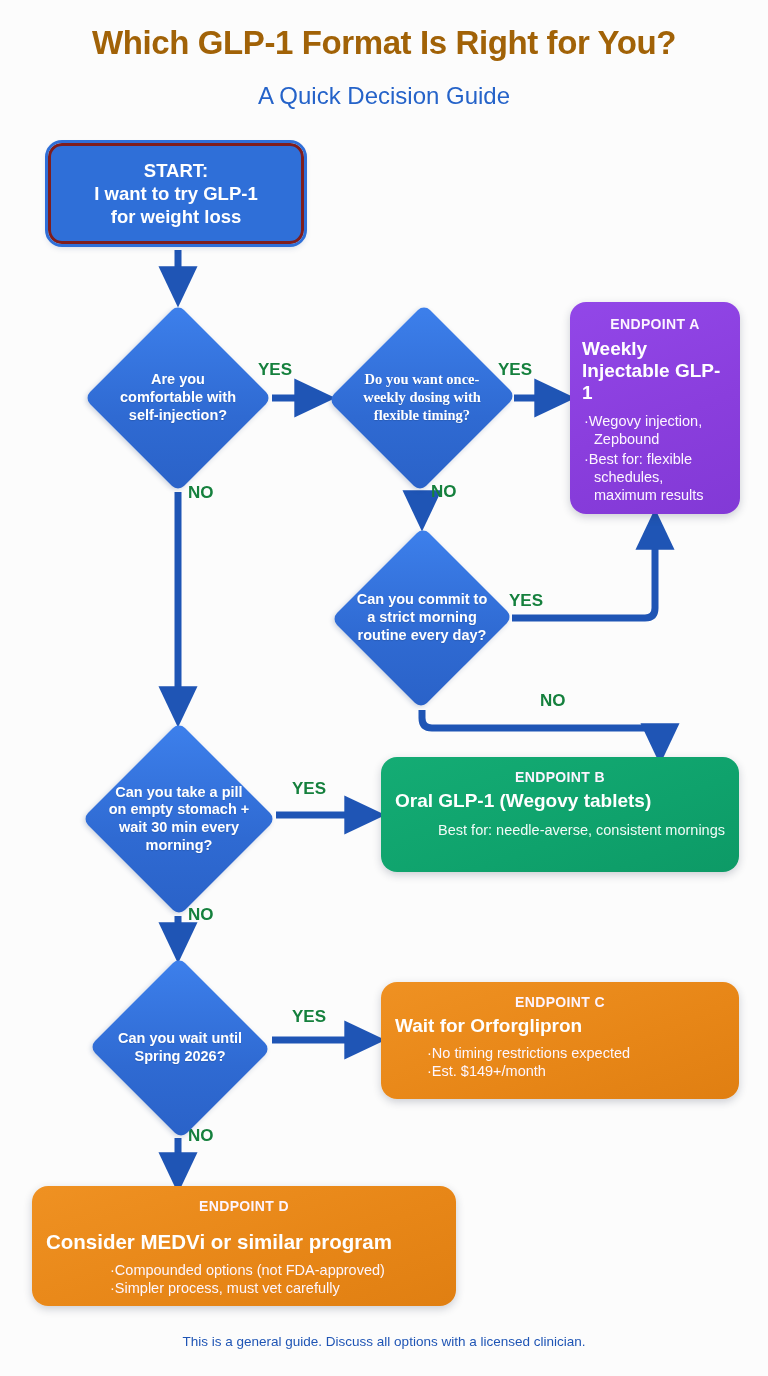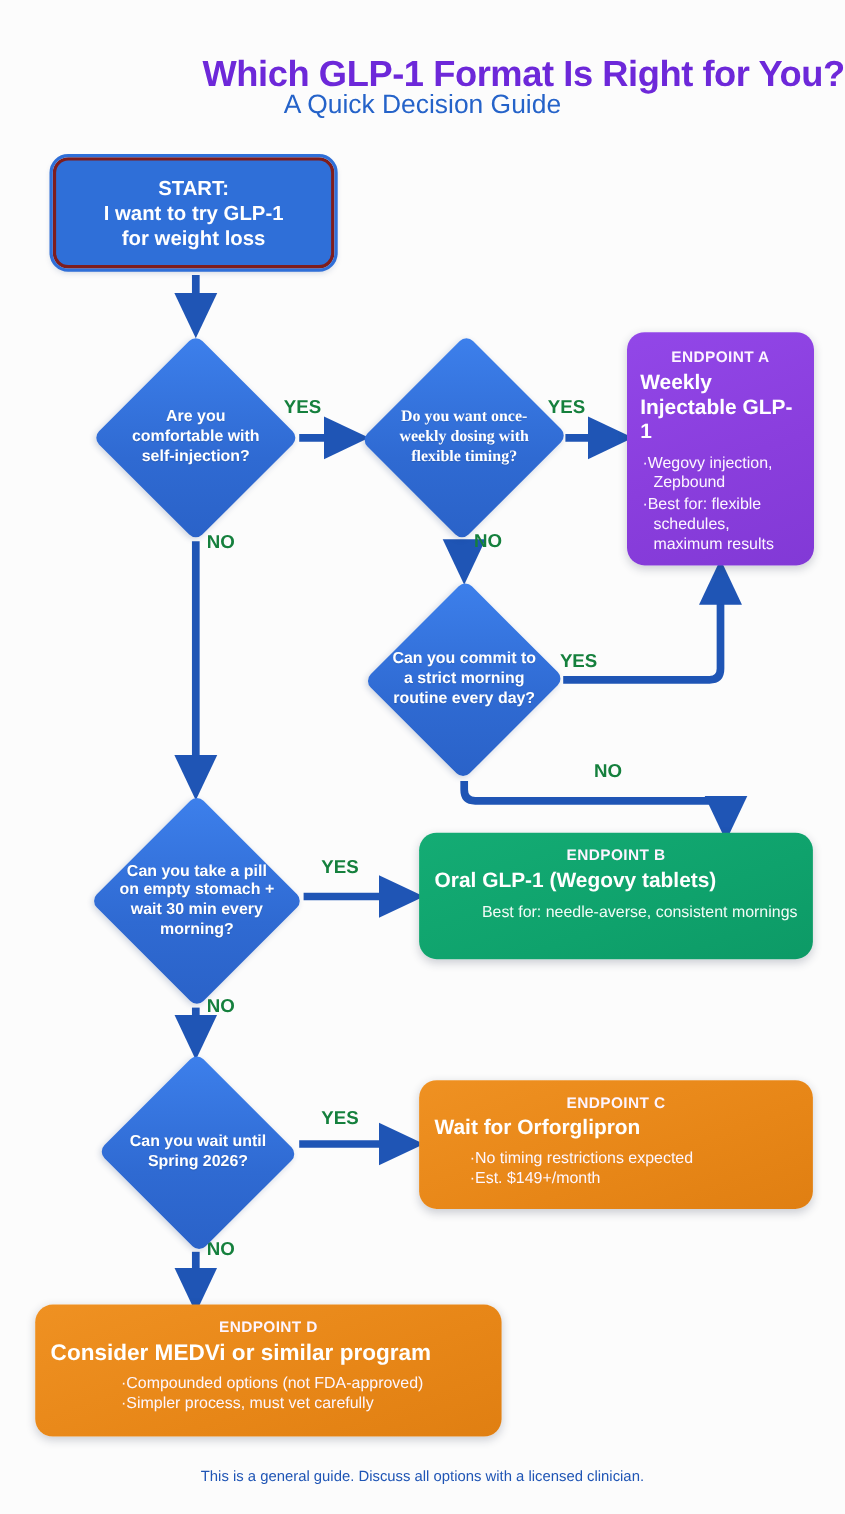--- a/index.html
+++ b/index.html
@@ -6,23 +6,23 @@
   html, body {
     width: 768px; height: 1376px;
     background: #fcfcfc;
     font-family: "Liberation Sans", sans-serif;
     overflow: hidden;
   }
   #stage { position: relative; width: 768px; height: 1376px; }
 
   
   .title {
-    position: absolute; left: 0; top: 48px; width: 768px;
-    text-align: right; font-size: 33px; font-weight: bold;
-    color: #6d28d9; letter-spacing: -0.4px;
+    position: absolute; left: 0; top: 24px; width: 768px;
+    text-align: center; font-size: 33px; font-weight: bold;
+    color: #a16207; letter-spacing: -0.4px;
   }
   .subtitle {
     position: absolute; left: 0; top: 82px; width: 768px;
     text-align: center; font-size: 24px; font-weight: normal;
     color: #2563c9;
   }
   .footer {
     position: absolute; left: 0; top: 1334px; width: 768px;
     text-align: center; font-size: 13.5px; color: #1f55b5;
   }
@@ -126,21 +126,21 @@
   #ep-c .eyebrow { margin-bottom: 5px; }
   #ep-c .headline { margin-bottom: 7px; }
   #ep-c ul { padding-left: 30px; }
   #ep-c li { text-align: left; }
 
   #ep-d {
     left: 32px; top: 1186px; width: 424px; height: 120px;
     background: linear-gradient(160deg, #ef9122 0%, #e78617 60%, #e07f12 100%);
     padding: 12px 14px;
   }
-  #ep-d .eyebrow { margin-bottom: 4px; }
+  #ep-d .eyebrow { margin-bottom: 16px; }
   #ep-d .headline { font-size: 20.5px; margin-bottom: 7px; }
   #ep-d ul { padding-left: 62px; }
   #ep-d li { text-align: left; }
 </style>
 </head>
 <body>
 
 <div id="stage">
 
   <div class="title">Which GLP-1 Format Is Right for You?</div>

